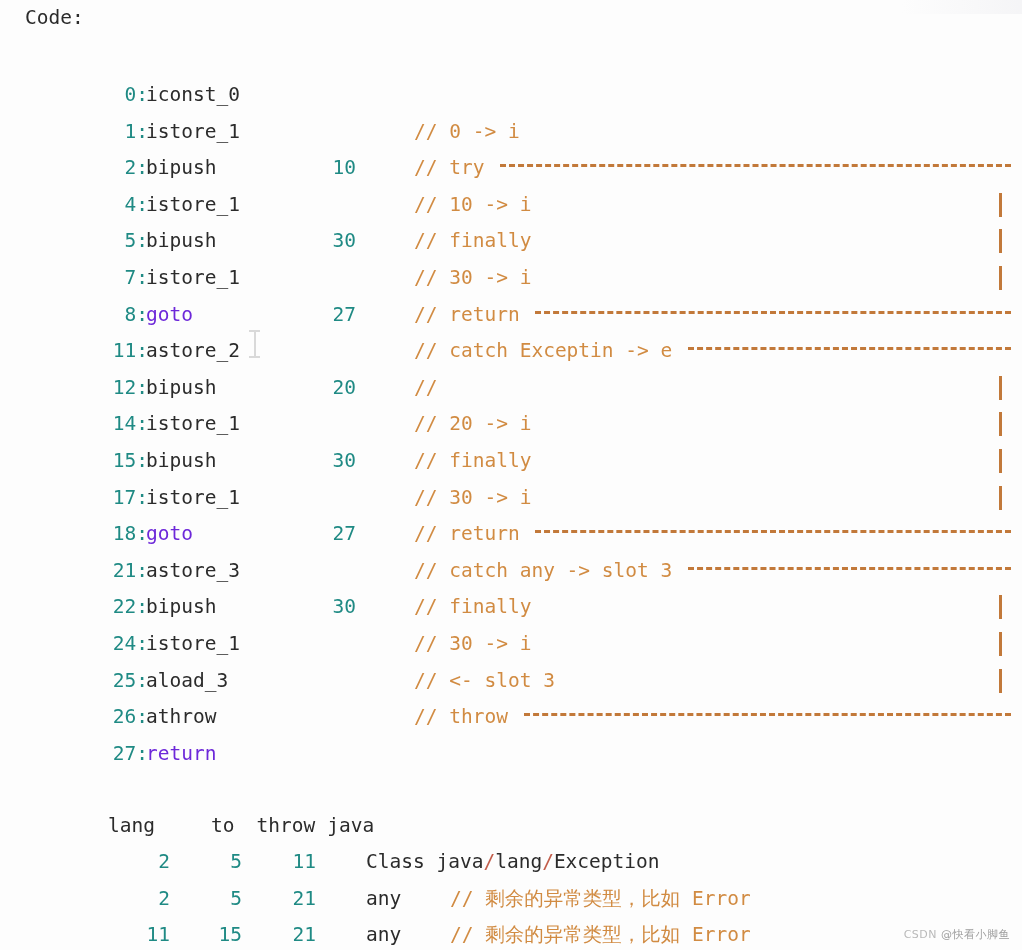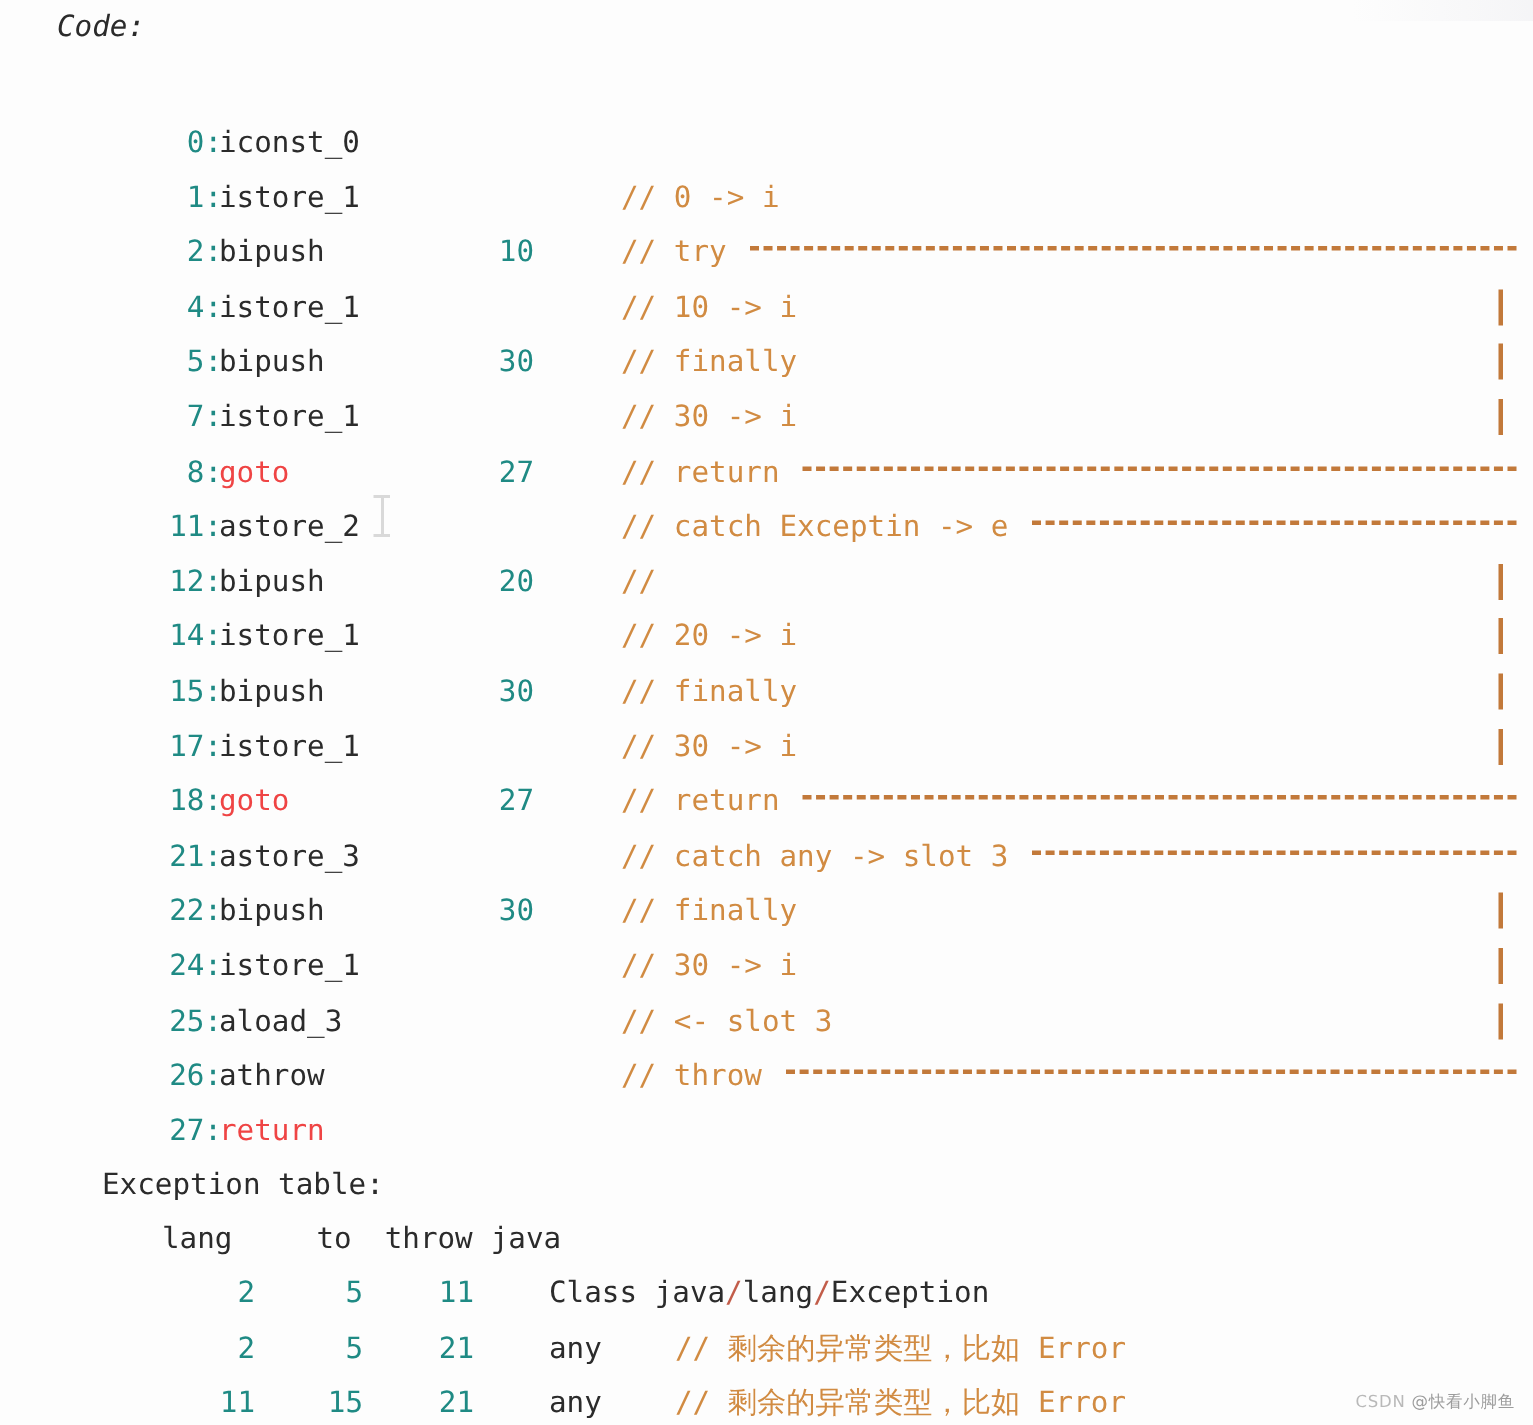--- a/index.html
+++ b/index.html
@@ -41,27 +41,27 @@
 
   
   .col-pc      { position: absolute; text-align: right; width: 46px; }
   .col-mn      { position: absolute; }
   .col-op      { position: absolute; text-align: right; width: 46px; }
   .col-cm      { position: absolute; text-align: right; }
 
   
   .tk-num      { color: #1f8a84; }          
   .tk-plain    { color: #2b2b2b; }
-  .tk-kw       { color: #ef4444; text-align: right; }          
+  .tk-kw       { color: #6d28d9; text-align: right; }          
   .tk-comment  { color: #d18b42; }          
   .tk-op       { color: #c25d4a; }          
   .tk-green    { color: #1f8a5a; }          
 
   
-  .hdr-code   { position: absolute; left: 38px;  top: 0px; font-style: italic;  }
+  .hdr-code   { position: absolute; left: 25px;  top: 0px;  }
   .hdr-stack  { position: absolute; left: 68px;  top: 36px; }
   .hdr-extbl  { position: absolute; left: 68px;  top: 772px; }
   .hdr-cols   { position: absolute; left: 108px; top: 808px; }
 
   
   .ex-row { position: absolute; height: 36.6px; white-space: pre; }
   .ex-from   { position: absolute; width: 60px; text-align: right; }
   .ex-to     { position: absolute; width: 54px; text-align: right; }
   .ex-target { position: absolute; width: 54px; text-align: right; }
   .ex-type   { position: absolute; }
@@ -142,21 +142,20 @@
   <div class="code-listing">
 
     <div class="hdr-code">Code:</div>
 
     
 
     
     <div id="instr-host"><div class="line" style="position: absolute; left: 0px; top: 77px; width: 1022px;"><span class="col-pc tk-num" style="left: 102px;">0:</span><span class="col-mn tk-plain" style="left: 146px;">iconst_0</span></div><div class="line" style="position: absolute; left: 0px; top: 113.6px; width: 1022px;"><span class="col-pc tk-num" style="left: 102px;">1:</span><span class="col-mn tk-plain" style="left: 146px;">istore_1</span><span class="col-cm tk-comment" style="left: 414px;">// 0 -&gt; i</span></div><div class="line" style="position: absolute; left: 0px; top: 150.2px; width: 1022px;"><span class="col-pc tk-num" style="left: 102px;">2:</span><span class="col-mn tk-plain" style="left: 146px;">bipush</span><span class="col-op tk-num" style="left: 310px;">10</span><span class="col-cm tk-comment" style="left: 414px;">// try </span><span style="position: absolute; left: 500.188px; top: 14px; width: 510.812px; height: 0px; border-top: 3px dashed rgb(194, 121, 58);"></span></div><div class="line" style="position: absolute; left: 0px; top: 186.8px; width: 1022px;"><span class="col-pc tk-num" style="left: 102px;">4:</span><span class="col-mn tk-plain" style="left: 146px;">istore_1</span><span class="col-cm tk-comment" style="left: 414px;">// 10 -&gt; i</span><span style="position: absolute; left: 999px; top: 6px; width: 3px; height: 24px; background: rgb(194, 121, 58);"></span></div><div class="line" style="position: absolute; left: 0px; top: 223.4px; width: 1022px;"><span class="col-pc tk-num" style="left: 102px;">5:</span><span class="col-mn tk-plain" style="left: 146px;">bipush</span><span class="col-op tk-num" style="left: 310px;">30</span><span class="col-cm tk-comment" style="left: 414px;">// finally</span><span style="position: absolute; left: 999px; top: 6px; width: 3px; height: 24px; background: rgb(194, 121, 58);"></span></div><div class="line" style="position: absolute; left: 0px; top: 260px; width: 1022px;"><span class="col-pc tk-num" style="left: 102px;">7:</span><span class="col-mn tk-plain" style="left: 146px;">istore_1</span><span class="col-cm tk-comment" style="left: 414px;">// 30 -&gt; i</span><span style="position: absolute; left: 999px; top: 6px; width: 3px; height: 24px; background: rgb(194, 121, 58);"></span></div><div class="line" style="position: absolute; left: 0px; top: 296.6px; width: 1022px;"><span class="col-pc tk-num" style="left: 102px;">8:</span><span class="col-mn tk-kw" style="left: 146px;">goto</span><span class="col-op tk-num" style="left: 310px;">27</span><span class="col-cm tk-comment" style="left: 414px;">// return </span><span style="position: absolute; left: 535.406px; top: 14px; width: 475.594px; height: 0px; border-top: 3px dashed rgb(194, 121, 58);"></span></div><div class="line" style="position: absolute; left: 0px; top: 333.2px; width: 1022px;"><span class="col-pc tk-num" style="left: 102px;">11:</span><span class="col-mn tk-plain" style="left: 146px;">astore_2</span><span class="col-cm tk-comment" style="left: 414px;">// catch Exceptin -&gt; e </span><span style="position: absolute; left: 688.031px; top: 14px; width: 322.969px; height: 0px; border-top: 3px dashed rgb(194, 121, 58);"></span></div><div class="line" style="position: absolute; left: 0px; top: 369.8px; width: 1022px;"><span class="col-pc tk-num" style="left: 102px;">12:</span><span class="col-mn tk-plain" style="left: 146px;">bipush</span><span class="col-op tk-num" style="left: 310px;">20</span><span class="col-cm tk-comment" style="left: 414px;">//</span><span style="position: absolute; left: 999px; top: 6px; width: 3px; height: 24px; background: rgb(194, 121, 58);"></span></div><div class="line" style="position: absolute; left: 0px; top: 406.4px; width: 1022px;"><span class="col-pc tk-num" style="left: 102px;">14:</span><span class="col-mn tk-plain" style="left: 146px;">istore_1</span><span class="col-cm tk-comment" style="left: 414px;">// 20 -&gt; i</span><span style="position: absolute; left: 999px; top: 6px; width: 3px; height: 24px; background: rgb(194, 121, 58);"></span></div><div class="line" style="position: absolute; left: 0px; top: 443px; width: 1022px;"><span class="col-pc tk-num" style="left: 102px;">15:</span><span class="col-mn tk-plain" style="left: 146px;">bipush</span><span class="col-op tk-num" style="left: 310px;">30</span><span class="col-cm tk-comment" style="left: 414px;">// finally</span><span style="position: absolute; left: 999px; top: 6px; width: 3px; height: 24px; background: rgb(194, 121, 58);"></span></div><div class="line" style="position: absolute; left: 0px; top: 479.6px; width: 1022px;"><span class="col-pc tk-num" style="left: 102px;">17:</span><span class="col-mn tk-plain" style="left: 146px;">istore_1</span><span class="col-cm tk-comment" style="left: 414px;">// 30 -&gt; i</span><span style="position: absolute; left: 999px; top: 6px; width: 3px; height: 24px; background: rgb(194, 121, 58);"></span></div><div class="line" style="position: absolute; left: 0px; top: 516.2px; width: 1022px;"><span class="col-pc tk-num" style="left: 102px;">18:</span><span class="col-mn tk-kw" style="left: 146px;">goto</span><span class="col-op tk-num" style="left: 310px;">27</span><span class="col-cm tk-comment" style="left: 414px;">// return </span><span style="position: absolute; left: 535.406px; top: 14px; width: 475.594px; height: 0px; border-top: 3px dashed rgb(194, 121, 58);"></span></div><div class="line" style="position: absolute; left: 0px; top: 552.8px; width: 1022px;"><span class="col-pc tk-num" style="left: 102px;">21:</span><span class="col-mn tk-plain" style="left: 146px;">astore_3</span><span class="col-cm tk-comment" style="left: 414px;">// catch any -&gt; slot 3 </span><span style="position: absolute; left: 688.031px; top: 14px; width: 322.969px; height: 0px; border-top: 3px dashed rgb(194, 121, 58);"></span></div><div class="line" style="position: absolute; left: 0px; top: 589.4px; width: 1022px;"><span class="col-pc tk-num" style="left: 102px;">22:</span><span class="col-mn tk-plain" style="left: 146px;">bipush</span><span class="col-op tk-num" style="left: 310px;">30</span><span class="col-cm tk-comment" style="left: 414px;">// finally</span><span style="position: absolute; left: 999px; top: 6px; width: 3px; height: 24px; background: rgb(194, 121, 58);"></span></div><div class="line" style="position: absolute; left: 0px; top: 626px; width: 1022px;"><span class="col-pc tk-num" style="left: 102px;">24:</span><span class="col-mn tk-plain" style="left: 146px;">istore_1</span><span class="col-cm tk-comment" style="left: 414px;">// 30 -&gt; i</span><span style="position: absolute; left: 999px; top: 6px; width: 3px; height: 24px; background: rgb(194, 121, 58);"></span></div><div class="line" style="position: absolute; left: 0px; top: 662.6px; width: 1022px;"><span class="col-pc tk-num" style="left: 102px;">25:</span><span class="col-mn tk-plain" style="left: 146px;">aload_3</span><span class="col-cm tk-comment" style="left: 414px;">// &lt;- slot 3</span><span style="position: absolute; left: 999px; top: 6px; width: 3px; height: 24px; background: rgb(194, 121, 58);"></span></div><div class="line" style="position: absolute; left: 0px; top: 699.2px; width: 1022px;"><span class="col-pc tk-num" style="left: 102px;">26:</span><span class="col-mn tk-plain" style="left: 146px;">athrow</span><span class="col-cm tk-comment" style="left: 414px;">// throw </span><span style="position: absolute; left: 523.672px; top: 14px; width: 487.328px; height: 0px; border-top: 3px dashed rgb(194, 121, 58);"></span></div><div class="line" style="position: absolute; left: 0px; top: 735.8px; width: 1022px;"><span class="col-pc tk-num" style="left: 102px;">27:</span><span class="col-mn tk-kw" style="left: 146px;">return</span></div></div>
 
     
-    <div class="hdr-extbl">Exception table:</div>
 
     <div class="hdr-cols"><span>lang</span><span style="display:inline-block;width:56px"></span><span>to</span><span style="display:inline-block;width:22px"></span><span>throw</span><span style="display:inline-block;width:12px"></span><span>java</span></div>
 
     <div id="extbl-host"><div class="ex-row" style="left: 0px; top: 844px; width: 1022px;"><span class="ex-from tk-num" style="left: 110px;">2</span><span class="ex-to tk-num" style="left: 188px;">5</span><span class="ex-target tk-num" style="left: 262px;">11</span><span class="ex-type" style="left: 366px;"><span class="tk-plain">Class java</span><span class="tk-op">/</span><span class="tk-plain">lang</span><span class="tk-op">/</span><span class="tk-plain">Exception</span></span></div><div class="ex-row" style="left: 0px; top: 880.6px; width: 1022px;"><span class="ex-from tk-num" style="left: 110px;">2</span><span class="ex-to tk-num" style="left: 188px;">5</span><span class="ex-target tk-num" style="left: 262px;">21</span><span class="ex-type tk-plain" style="left: 366px;">any</span><span class="ex-cmt tk-comment" style="left: 450px; font-family: &quot;DejaVu Sans Mono&quot;, &quot;DejaVu Sans&quot;, &quot;Liberation Mono&quot;, monospace;">// 剩余的异常类型，比如 Error</span></div><div class="ex-row" style="left: 0px; top: 917.2px; width: 1022px;"><span class="ex-from tk-num" style="left: 110px;">11</span><span class="ex-to tk-num" style="left: 188px;">15</span><span class="ex-target tk-num" style="left: 262px;">21</span><span class="ex-type tk-plain" style="left: 366px;">any</span><span class="ex-cmt tk-comment" style="left: 450px; font-family: &quot;DejaVu Sans Mono&quot;, &quot;DejaVu Sans&quot;, &quot;Liberation Mono&quot;, monospace;">// 剩余的异常类型，比如 Error</span></div></div>
   </div>
 
 
   <div class="ibeam">
     <div class="cap-t"></div>
       <div class="stem"></div>

